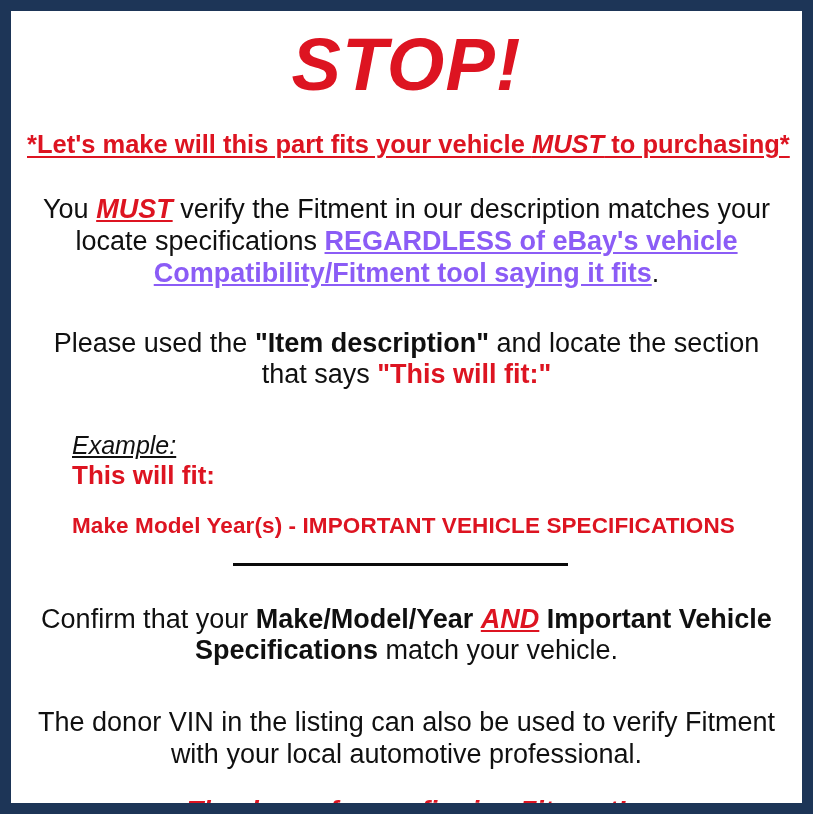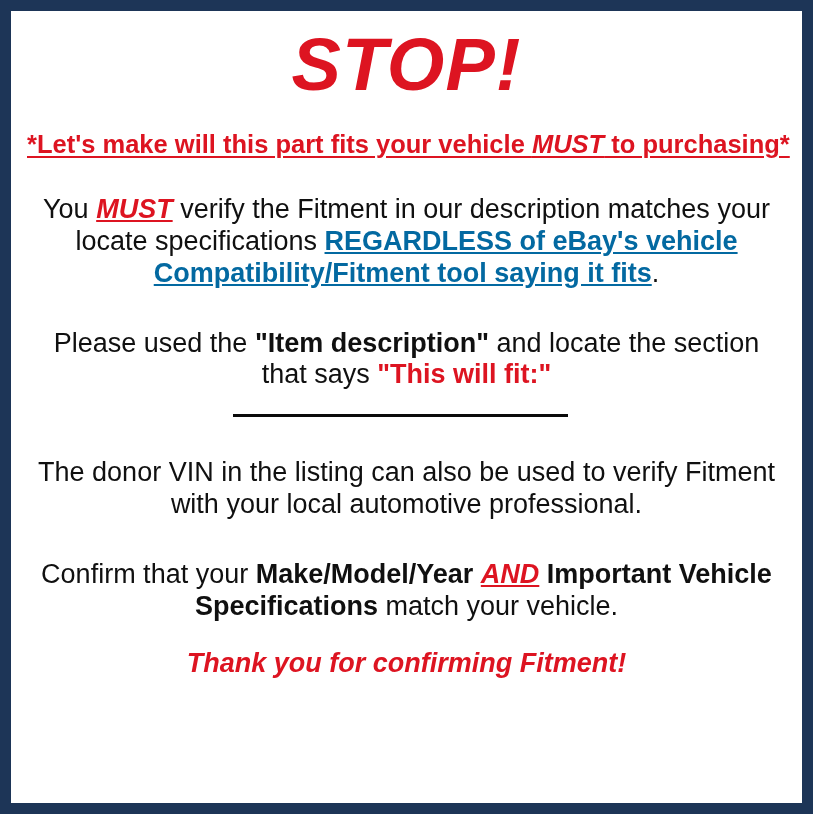--- a/index.html
+++ b/index.html
@@ -66,21 +66,21 @@
   .para-vin    { margin-top: 40px; }
 
   .must {
     color: #dd1421;
     font-weight: bold;
     font-style: italic;
     text-decoration: underline;
     text-underline-offset: 2px;
   }
   .red-bold-u {
-    color: #0369a1;
+    color: #8b5cf6;
     font-weight: bold;
     text-decoration: underline;
     text-underline-offset: 2px;
   }
   .red-bold { color: #dd1421; font-weight: bold; }
   .blk-bold { color: #101010; font-weight: bold; }
 
   .example-block {
     margin-top: 40px;
     padding-left: 47px;
@@ -139,24 +139,31 @@
 <div id="notice-card">
 
   <h1 class="stop-title">STOP!</h1>
 
   <p class="subtitle"><span>*Let's make will this part fits your vehicle </span><span class="i">MUST</span><span> to purchasing*</span></p>
 
   <p class="para para-must"><span>You </span><span class="must">MUST</span><span> verify the Fitment in our description matches your locate specifications </span><span class="red-bold-u">REGARDLESS of eBay's vehicle Compatibility/Fitment tool saying it fits</span><span>.</span></p>
 
   <p class="para para-view"><span>Please used the </span><span class="blk-bold">"Item description"</span><span> and locate the section that says </span><span class="red-bold">"This will fit:"</span></p>
 
+  <div class="example-block">
+    <div>
+      <span class="example-label">Example:</span>
+    </div>
+    <div class="example-fit">This will fit:</div>
+    <div class="example-spec">Make Model Year(s) - IMPORTANT VEHICLE SPECIFICATIONS</div>
+  </div>
 
   <div class="divider-wrap">
     <div class="divider"></div>
   </div>
 
+  <p class="para para-confirm"><span>Confirm that your </span><span class="blk-bold">Make/Model/Year</span><span> </span><span class="must">AND</span><span> </span><span class="blk-bold">Important Vehicle Specifications</span><span> match your vehicle.</span></p>
+
   <p class="para para-vin">The donor VIN in the listing can also be used to verify Fitment with your local automotive professional.</p>
-
-  <p class="para para-confirm"><span>Confirm that your </span><span class="blk-bold">Make/Model/Year</span><span> </span><span class="must">AND</span><span> </span><span class="blk-bold">Important Vehicle Specifications</span><span> match your vehicle.</span></p>
 
   <p class="thanks">Thank you for confirming Fitment!</p>
 
 </div>
 
 </body></html>

